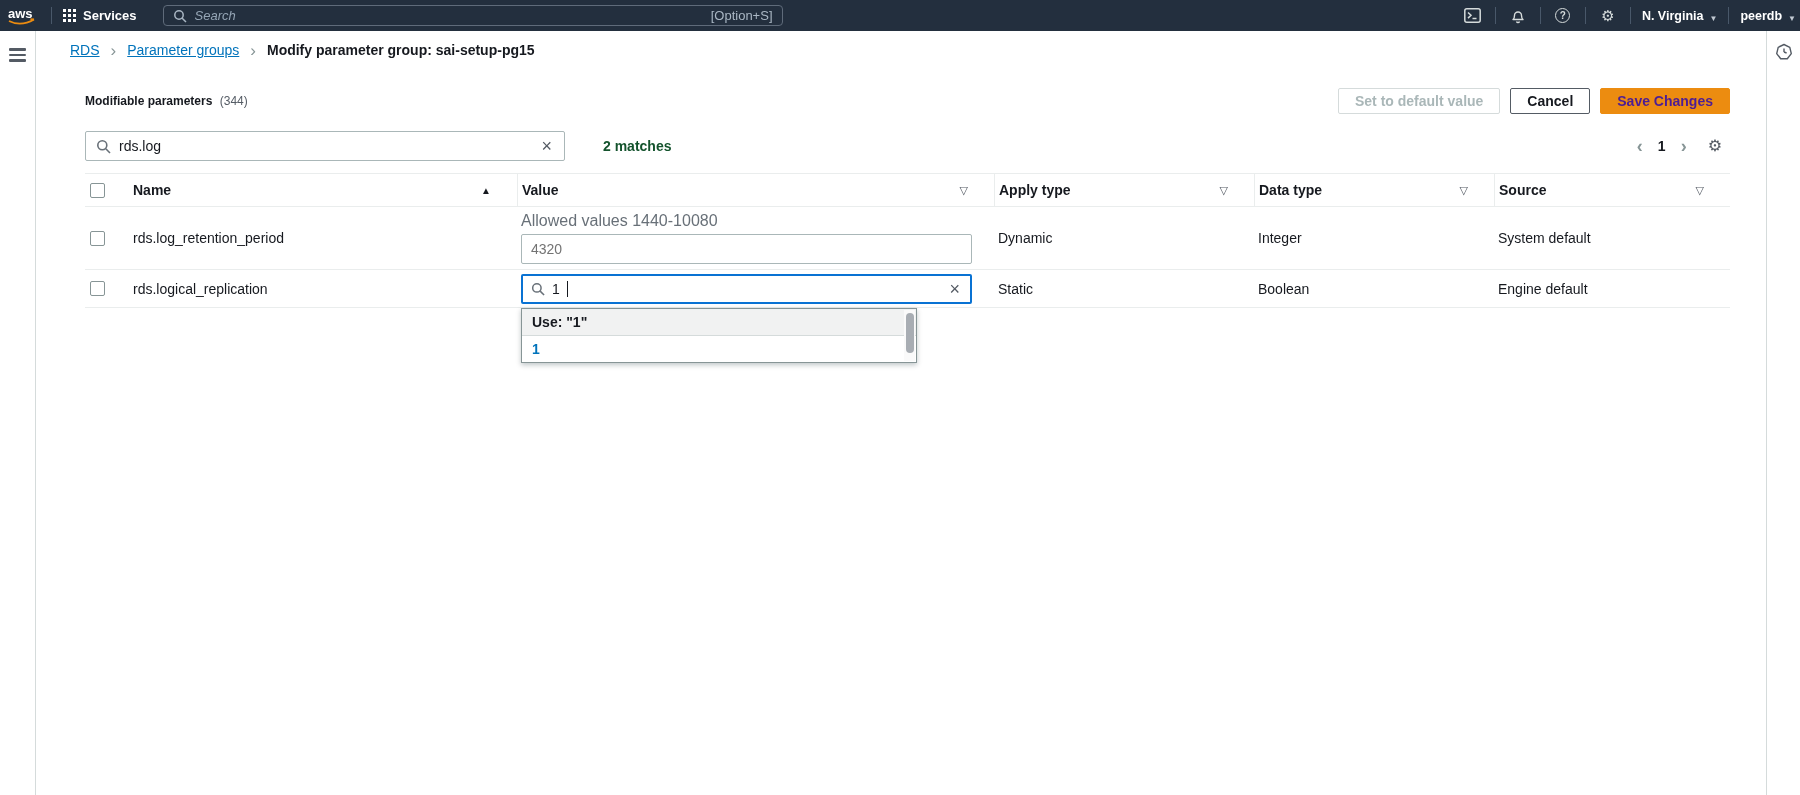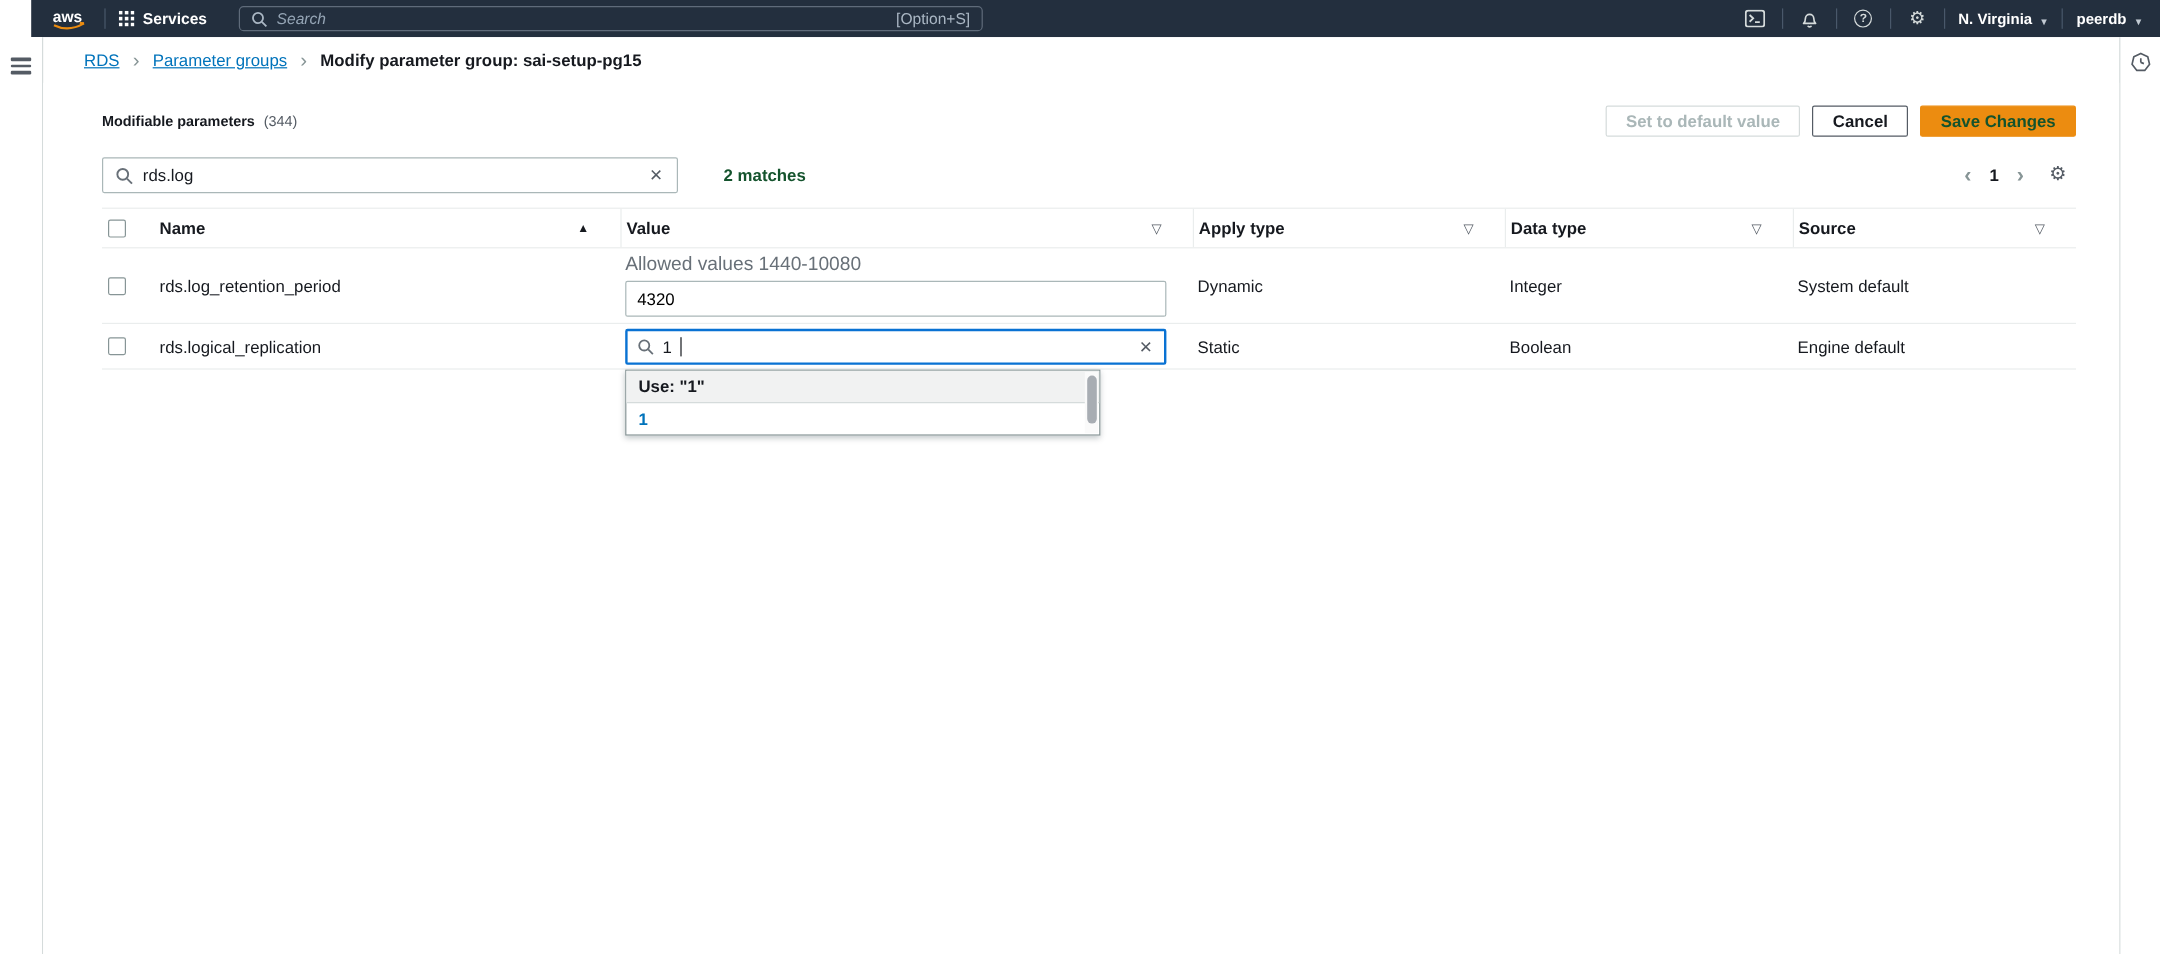--- a/index.html
+++ b/index.html
@@ -6,21 +6,21 @@
   html,body { width:1800px; height:795px; }
   body {
     font-family: "Liberation Sans", "DejaVu Sans", sans-serif;
     background:#fff; color:#16191f; overflow:hidden;
   }
   .page { position:relative; width:1800px; height:795px; background:#fff; }
 
   
   .topnav {
     height:31px; background:#232f3e; display:flex; align-items:center;
-    padding:0 14px; color:#fff;margin-left:26px;
+    padding:0 4px; color:#fff;
   }
   .nav-divider { width:1px; height:17px; background:#49586a; margin:0 11px; flex:0 0 auto; }
   .aws-logo { display:flex; align-items:center; cursor:pointer; }
   .nav-services { display:flex; align-items:center; gap:7px; background:none; border:none;
     color:#fff; font-family:inherit; font-size:13px; font-weight:bold; cursor:pointer; }
   .nav-search { margin-left:26px; width:620px; height:21px; border:1px solid #5f6b7a;
     border-radius:4px; display:flex; align-items:center; padding:0 9px; gap:8px; background:#232f3e; }
   .nav-search input { flex:1; background:transparent; border:none; outline:none;
     color:#fff; font-family:inherit; font-size:13px; font-style:italic; }
   .nav-search input::placeholder { color:#95a5b5; font-style:italic; }
@@ -55,21 +55,21 @@
   .main { position:absolute; left:36px; right:34px; top:69px; bottom:0; background:#fff;
     padding:14px 36px 0 49px; }
   .page-header { display:flex; align-items:center; justify-content:space-between; height:36px; }
   .page-title { font-size:12px; font-weight:bold; color:#16191f; }
   .page-title .count { font-weight:normal; color:#545b64; margin-left:4px; }
   .header-actions { display:flex; gap:10px; }
   .btn { height:26px; padding:0 16px; font-family:inherit; font-size:14px; font-weight:bold;
     border-radius:2px; cursor:pointer; background:#fff; }
   .btn.disabled { color:#aab7b8; border:1px solid #d5dbdb; cursor:default; }
   .btn.normal { color:#16191f; border:1px solid #545b64; }
-  .btn.primary { color:#14532d; border:1px solid #ec8c10; background:#ec8c10; }
+  .btn.primary { color:#4c1d95; border:1px solid #ec8c10; background:#ec8c10; }
 
   
   .filter-row { margin-top:12px; display:flex; align-items:center; height:30px; }
   .filter-box { width:480px; height:30px; border:1px solid #aab7b8; border-radius:2px;
     display:flex; align-items:center; padding:0 10px; gap:8px; background:#fff; }
   .filter-box input { flex:1; border:none; outline:none; font-family:inherit; font-size:14px; color:#16191f; }
   .clear-x { background:none; border:none; color:#545b64; font-size:18px; line-height:1;
     cursor:pointer; font-family:inherit; padding:0 2px; }
   .matches { margin-left:38px; font-size:14px; font-weight:bold; color:#14532d; }
   .spacer { flex:1; }
@@ -92,21 +92,21 @@
     font-weight:bold; padding-right:26px; cursor:pointer; }
   .hcell.bordered { border-left:1px solid #eaeded; }
   .sort-icon { font-size:10px; color:#16191f; }
   .filt-icon { font-size:11px; color:#545b64; }
   .trow { border-bottom:1px solid #eaeded; }
   .row1 { height:63px; }
   .row2 { height:38px; }
   .value-cell { display:flex; flex-direction:column; justify-content:center; gap:4px; padding-right:26px; }
   .caption { font-size:16px; color:#687078; }
   .value-input { width:451px; height:30px; border:1px solid #aab7b8; border-radius:2px;
-    padding:0 9px; font-family:inherit; font-size:14px; color:#000000; outline:none; }
+    padding:0 9px; font-family:inherit; font-size:14px; color:#737373; outline:none; }
 
   
   .combobox { position:relative; width:451px; height:30px; border:2px solid #0972d3;
     border-radius:2px; background:#fff; display:flex; align-items:center; padding:0 8px; gap:7px; cursor:text; }
   .combo-text { font-size:14px; color:#16191f; }
   .text-cursor { width:1.5px; height:16px; background:#16191f; }
   .combo-spacer { flex:1; }
   .dropdown { position:absolute; left:-2px; top:32px; width:396px; background:#fff;
     border:1px solid #879596; box-shadow:0 2px 5px rgba(0,28,36,.25); z-index:10; }
   .dd-use { padding:5px 10px; background:#f1f2f2; font-size:14px; font-weight:bold;

